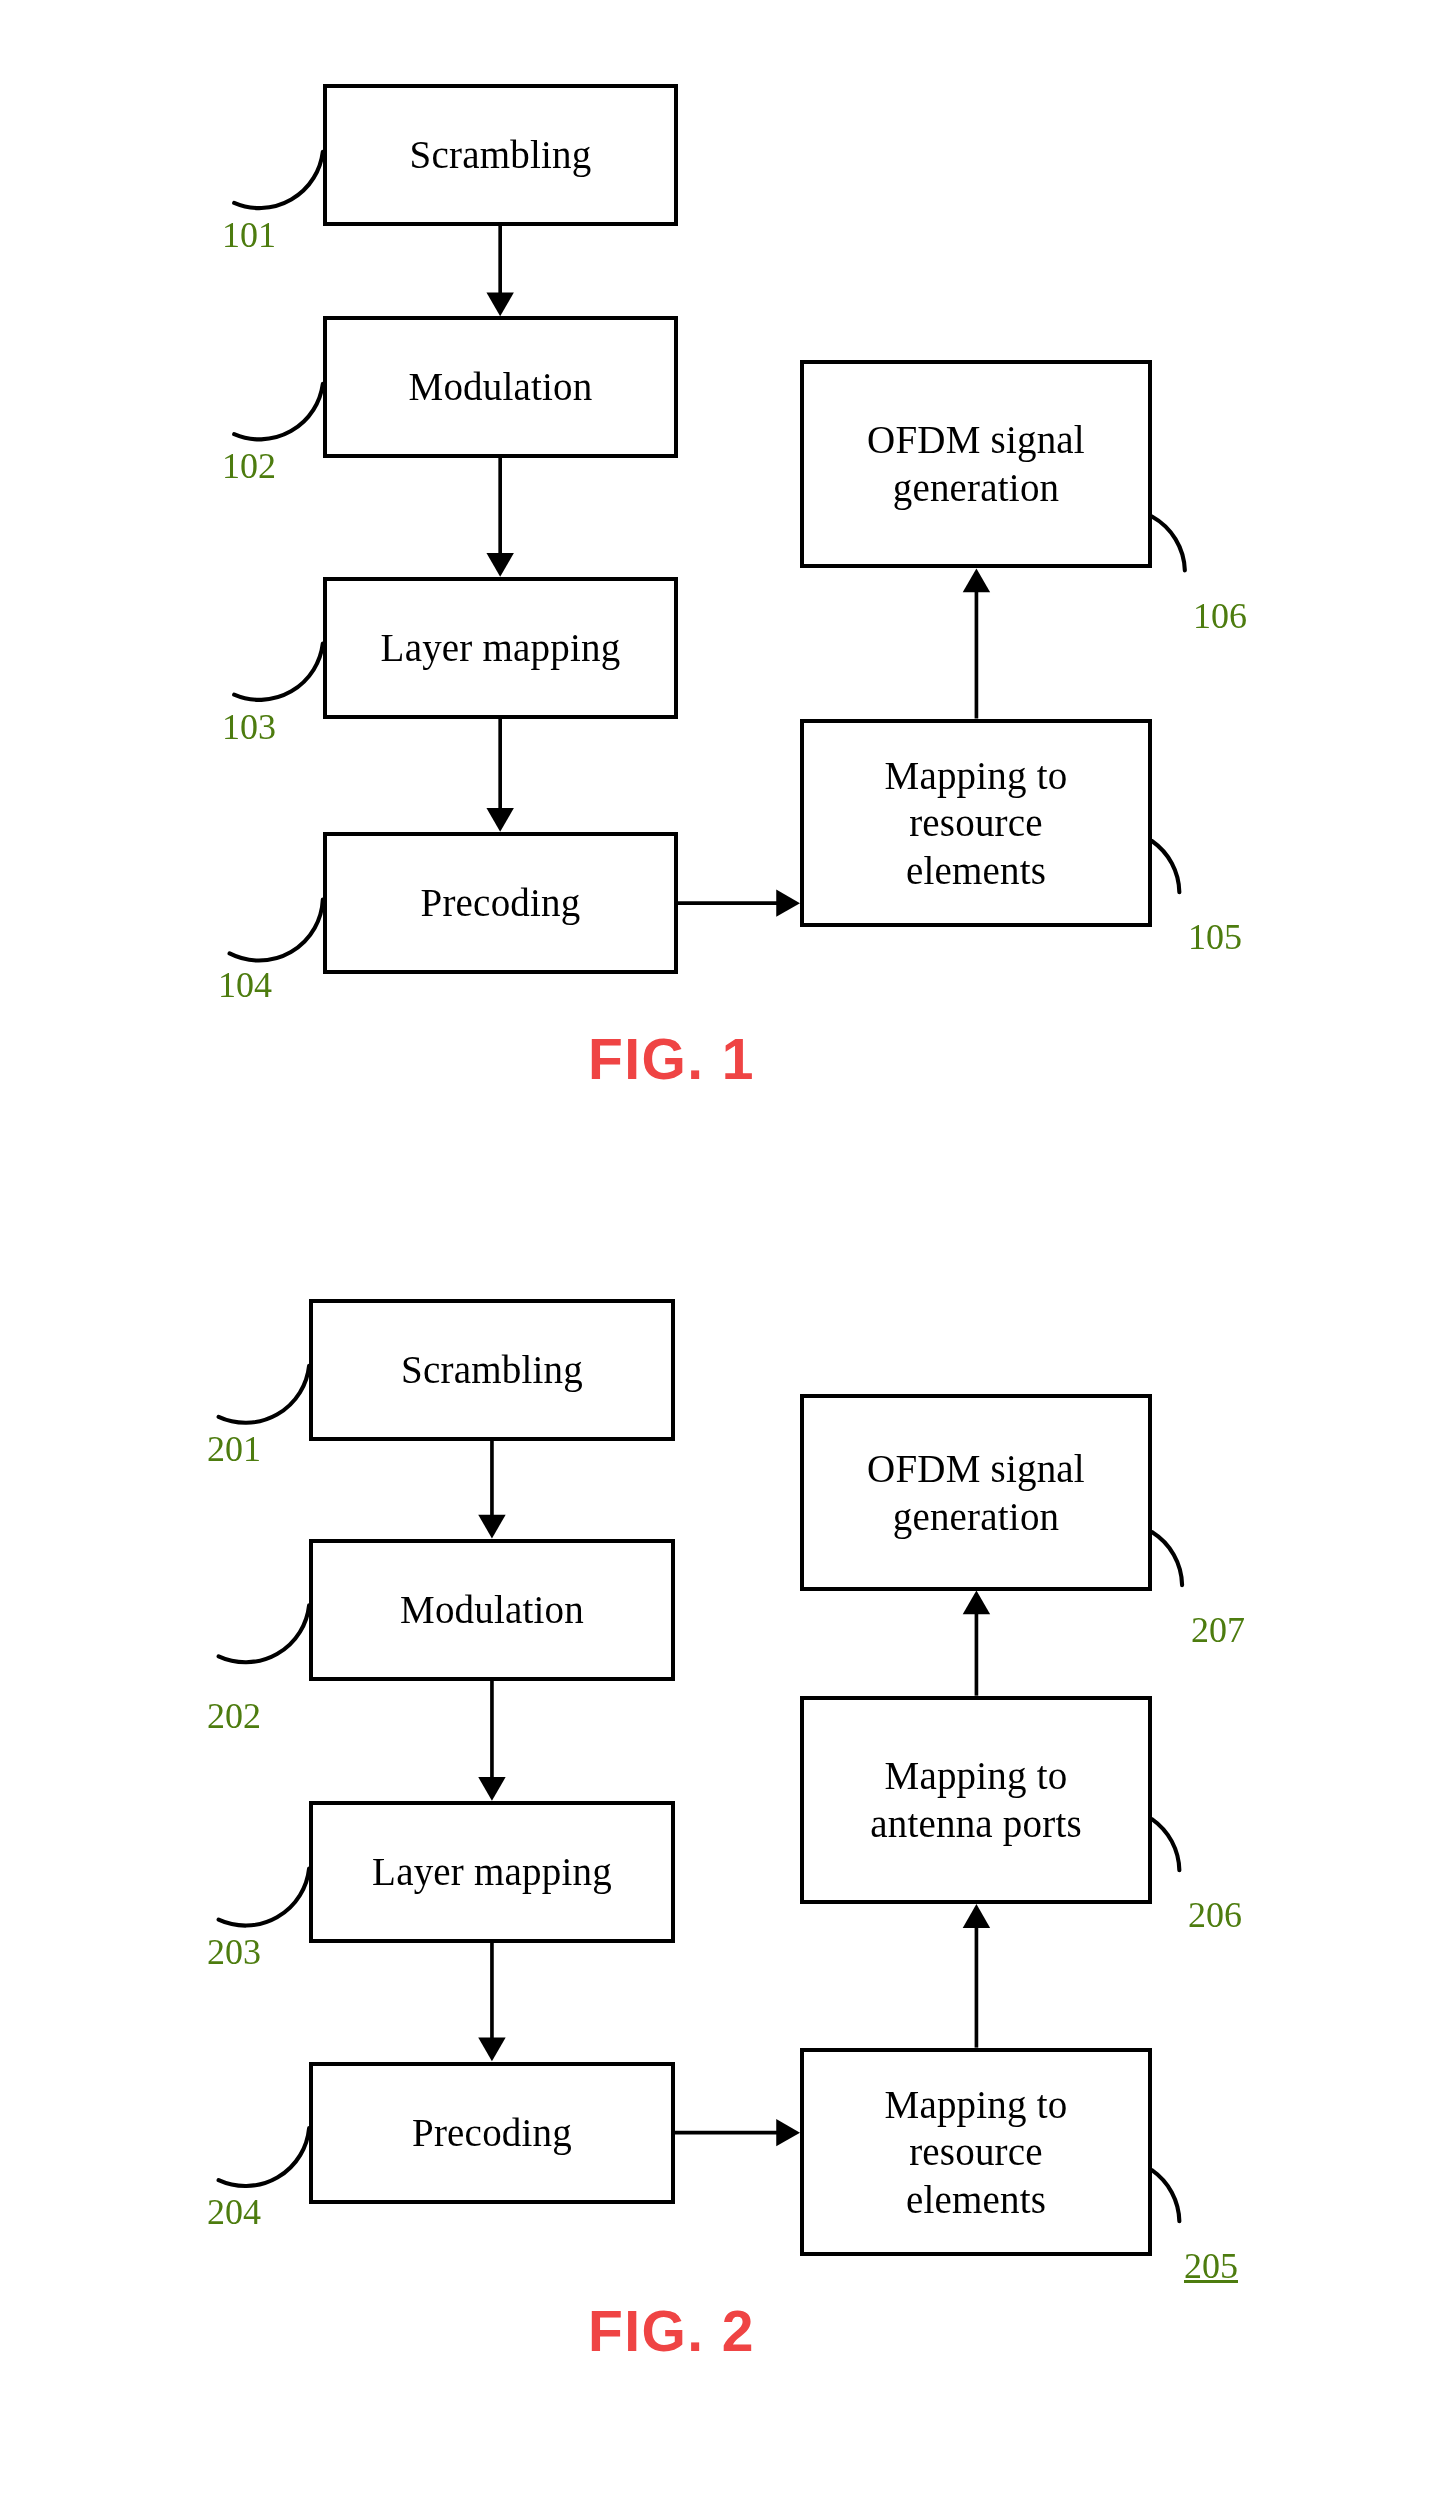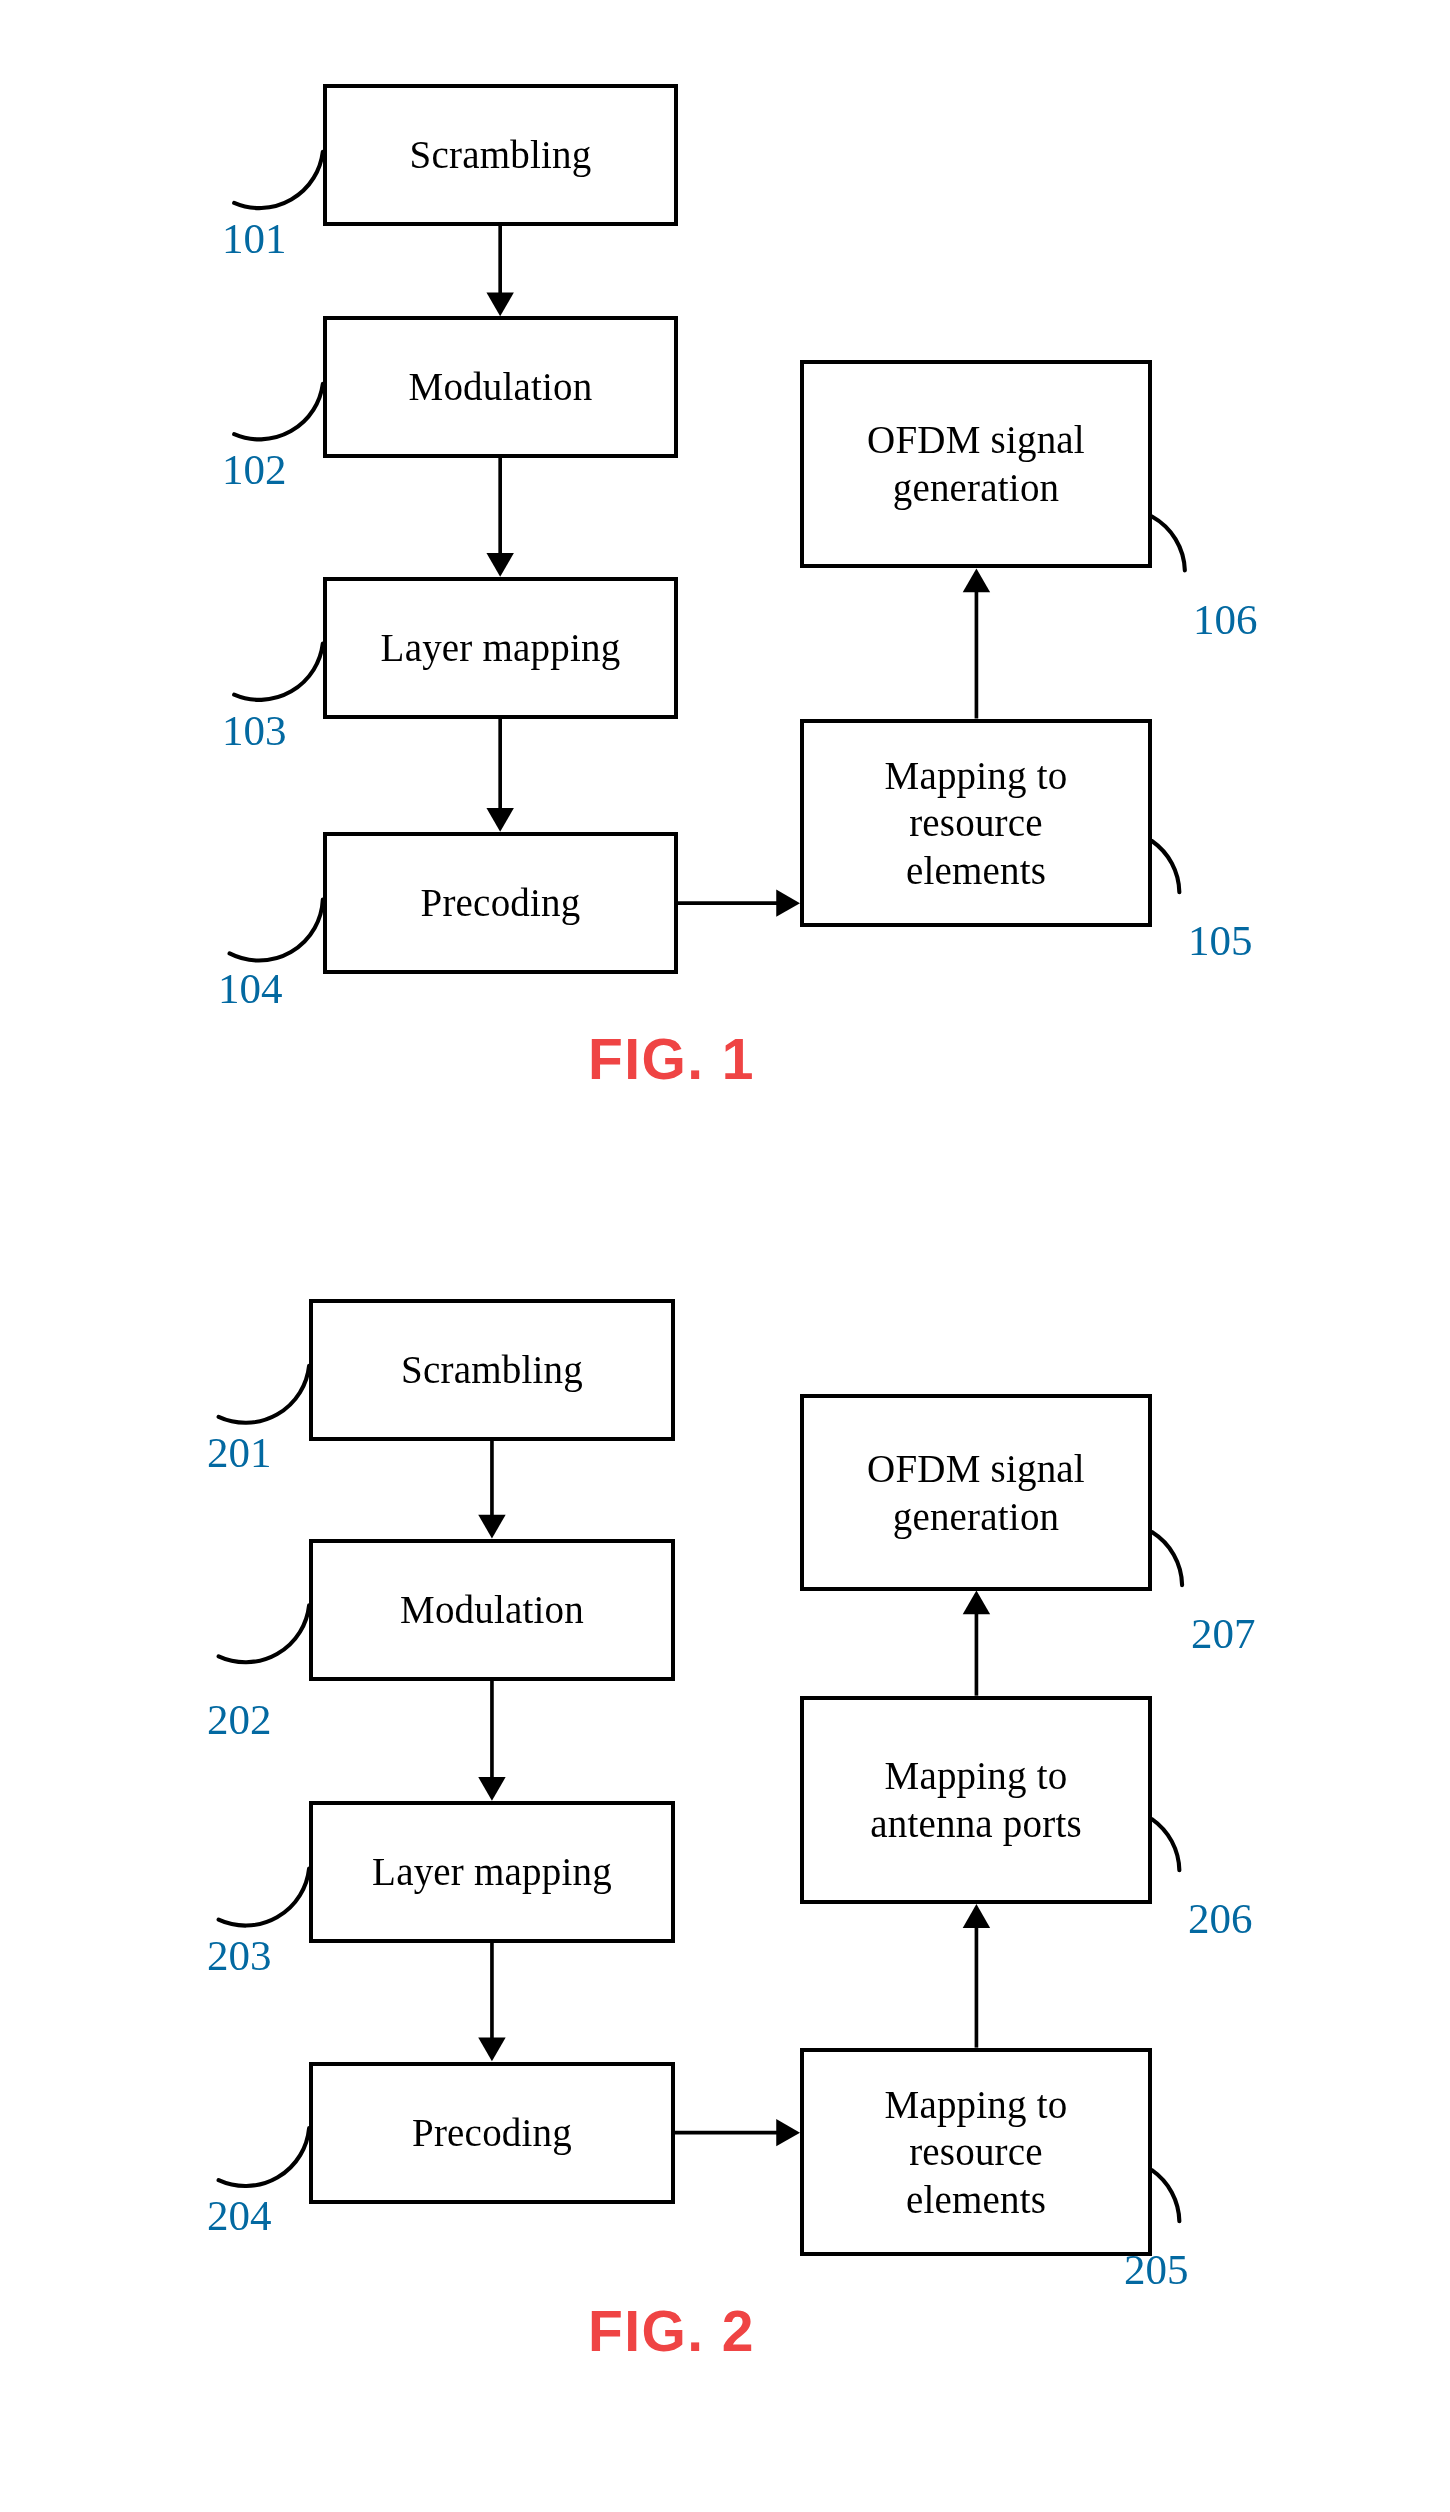--- a/index.html
+++ b/index.html
@@ -34,23 +34,23 @@
     color: #000000;
     font-family: "Liberation Serif", "DejaVu Serif", serif;
     font-size: 39px;
     line-height: 1.22;
     letter-spacing: 0.2px;
     z-index: 3;
   }
   .box span { display: block; padding: 0 5.5px; }
   .ref {
     position: absolute;
-    color: #0369a1;
+    color: #4d7c0f;
     font-family: "Liberation Serif", "DejaVu Serif", serif;
-    font-size: 43px;
+    font-size: 36px;
     line-height: 1;
     white-space: nowrap;
     z-index: 4;
   }
   .figcaption {
     position: absolute;
     color: #ef4444;
     font-family: "Liberation Sans", "DejaVu Sans", sans-serif;
     font-weight: bold;
     font-size: 57px;
@@ -142,21 +142,21 @@
       <span>Layer mapping</span>
     </div>
     <div class="ref" style="left: 207px; top: 1934px;">203</div>
     <div class="box" style="left: 309px; top: 2062px; width: 366px; height: 142px;">
       <span>Precoding</span>
     </div>
     <div class="ref" style="left: 207px; top: 2194px;">204</div>
     <div class="box" style="left: 800px; top: 2048px; width: 352px; height: 208px;">
       <span>Mapping to<br>resource<br>elements</span>
     </div>
-    <div class="ref" style="left: 1124px; top: 2248px;">205</div>
+    <div class="ref" style="left: 1184px; top: 2248px; text-decoration: underline;">205</div>
     <div class="box" style="left: 800px; top: 1696px; width: 352px; height: 208px;">
       <span>Mapping to<br>antenna ports</span>
     </div>
     <div class="ref" style="left: 1188px; top: 1897px;">206</div>
     <div class="box" style="left: 800px; top: 1394px; width: 352px; height: 197px;">
       <span>OFDM signal<br>generation</span>
     </div>
     <div class="ref" style="left: 1191px; top: 1612px; text-align: right;">207</div>
     <div class="figcaption" style="left: 588px; top: 2303px;">FIG. 2</div>
   </div>

